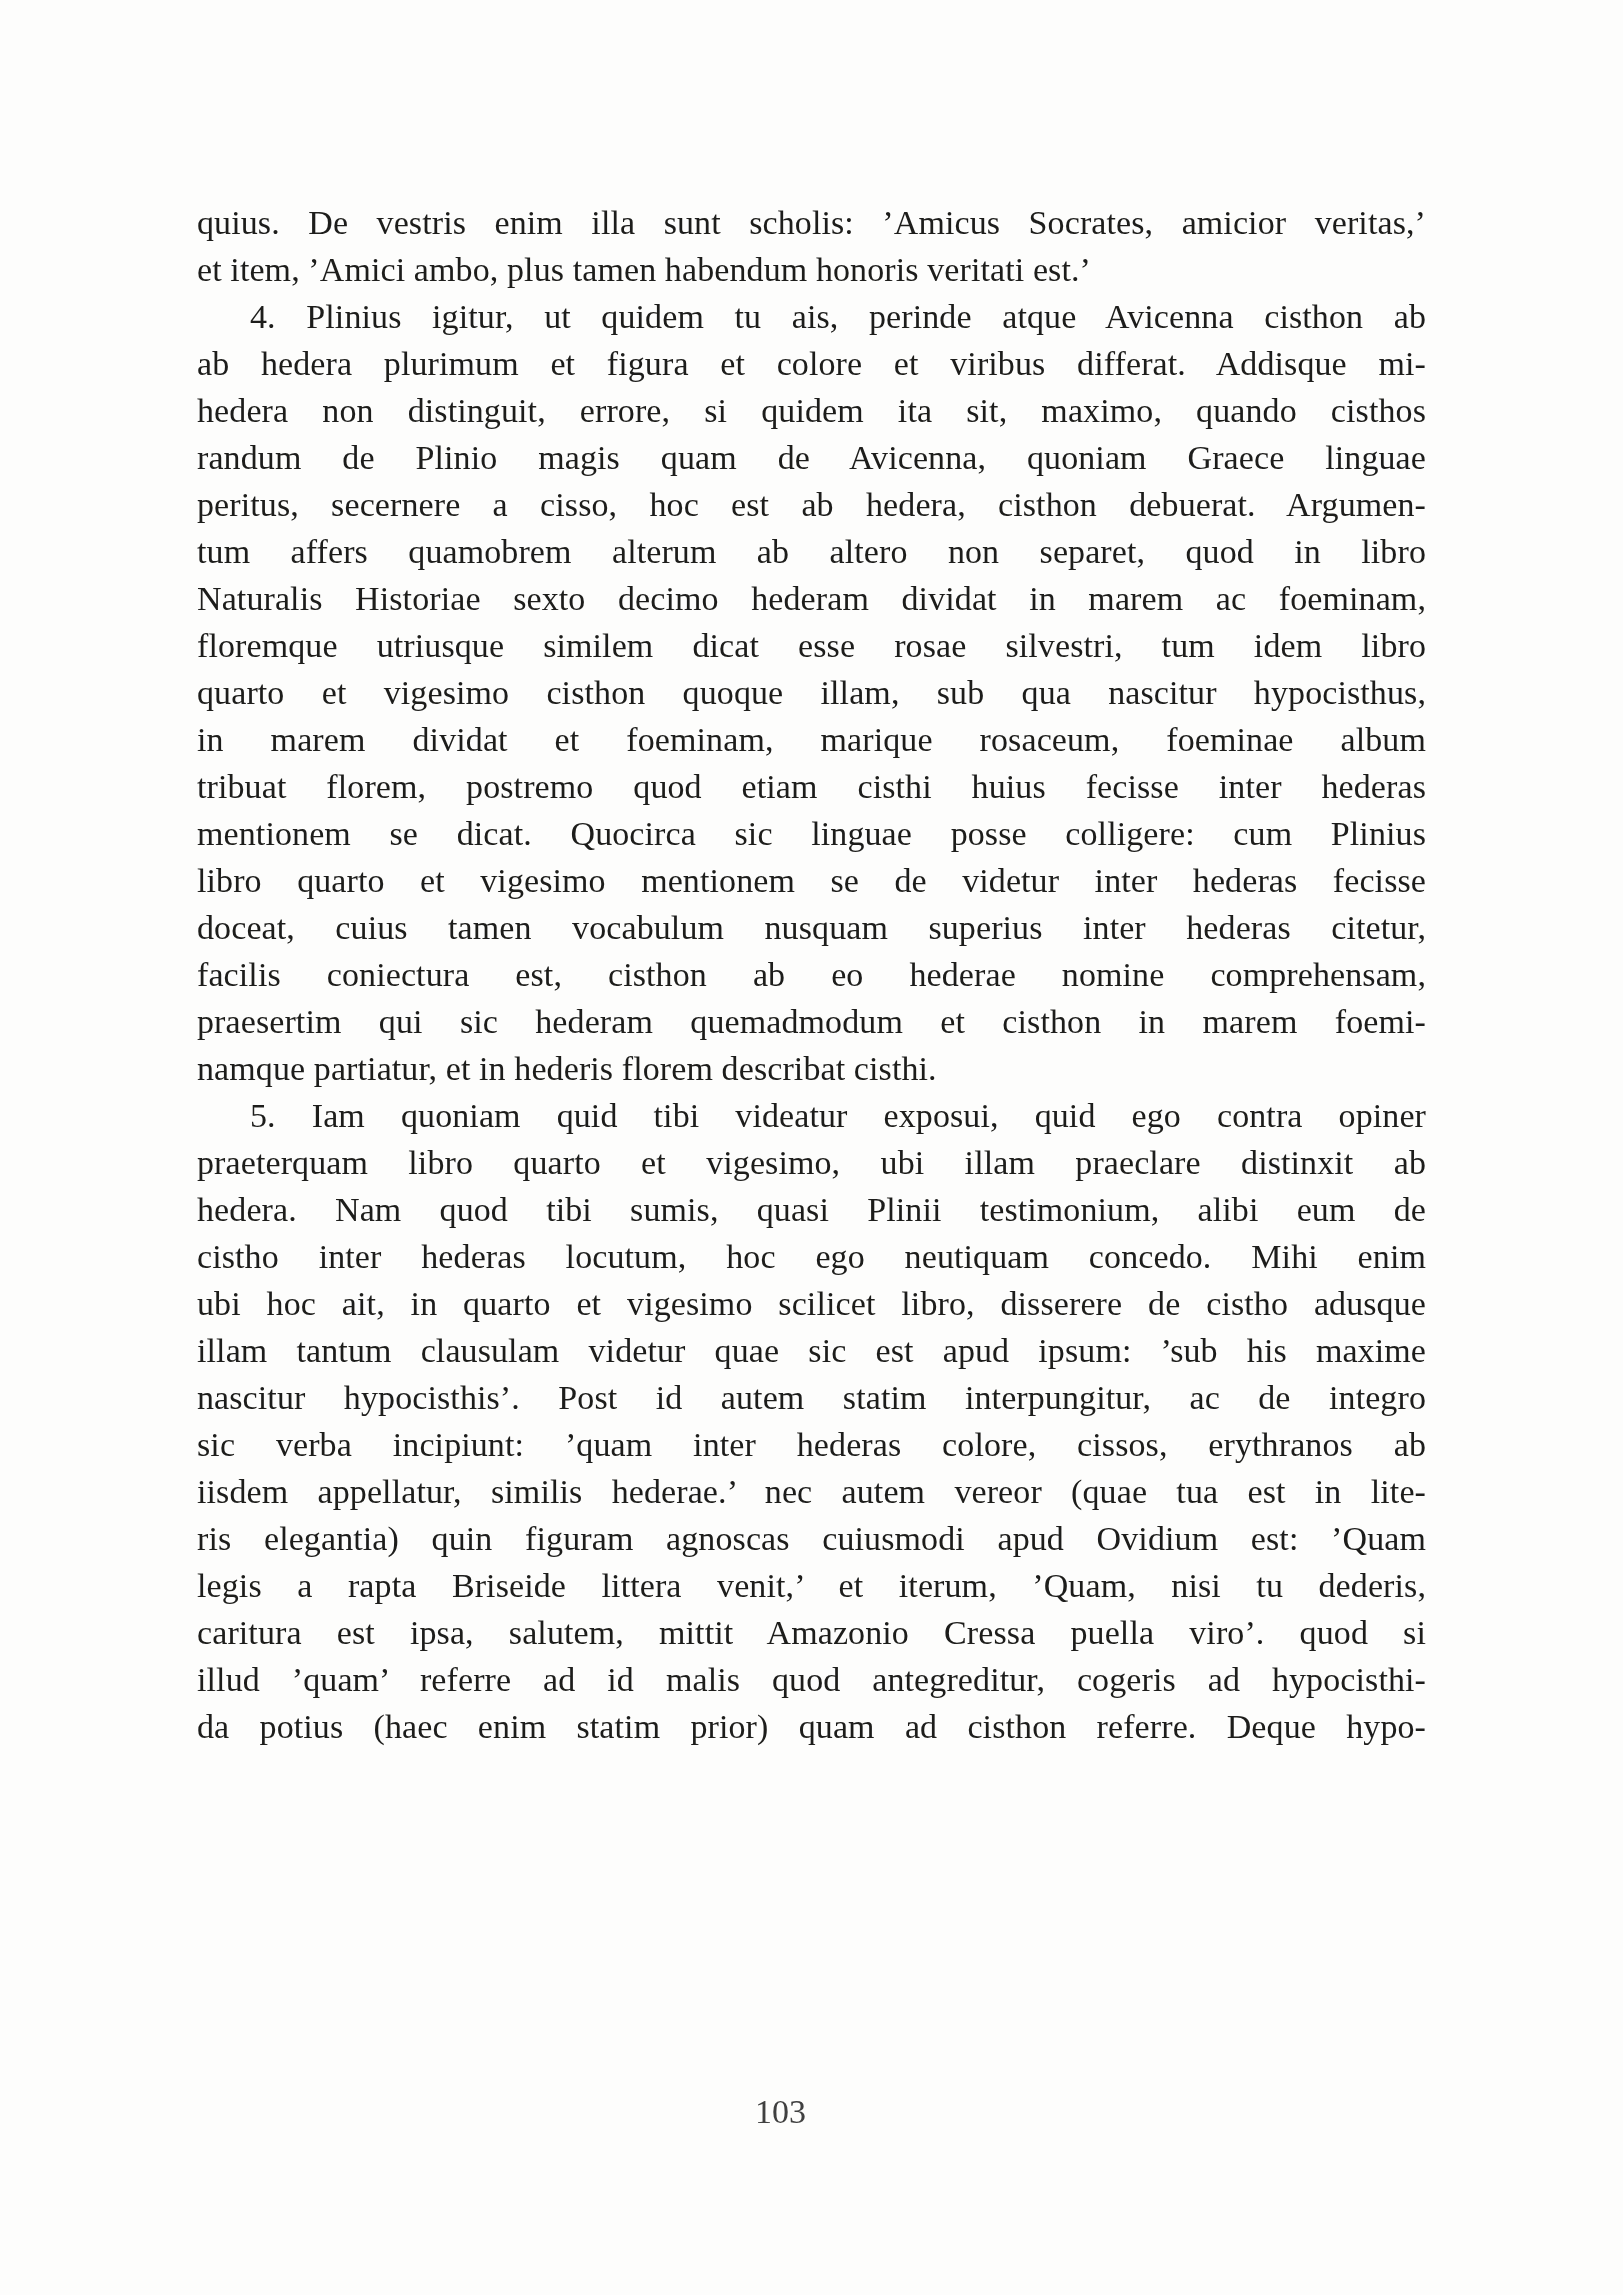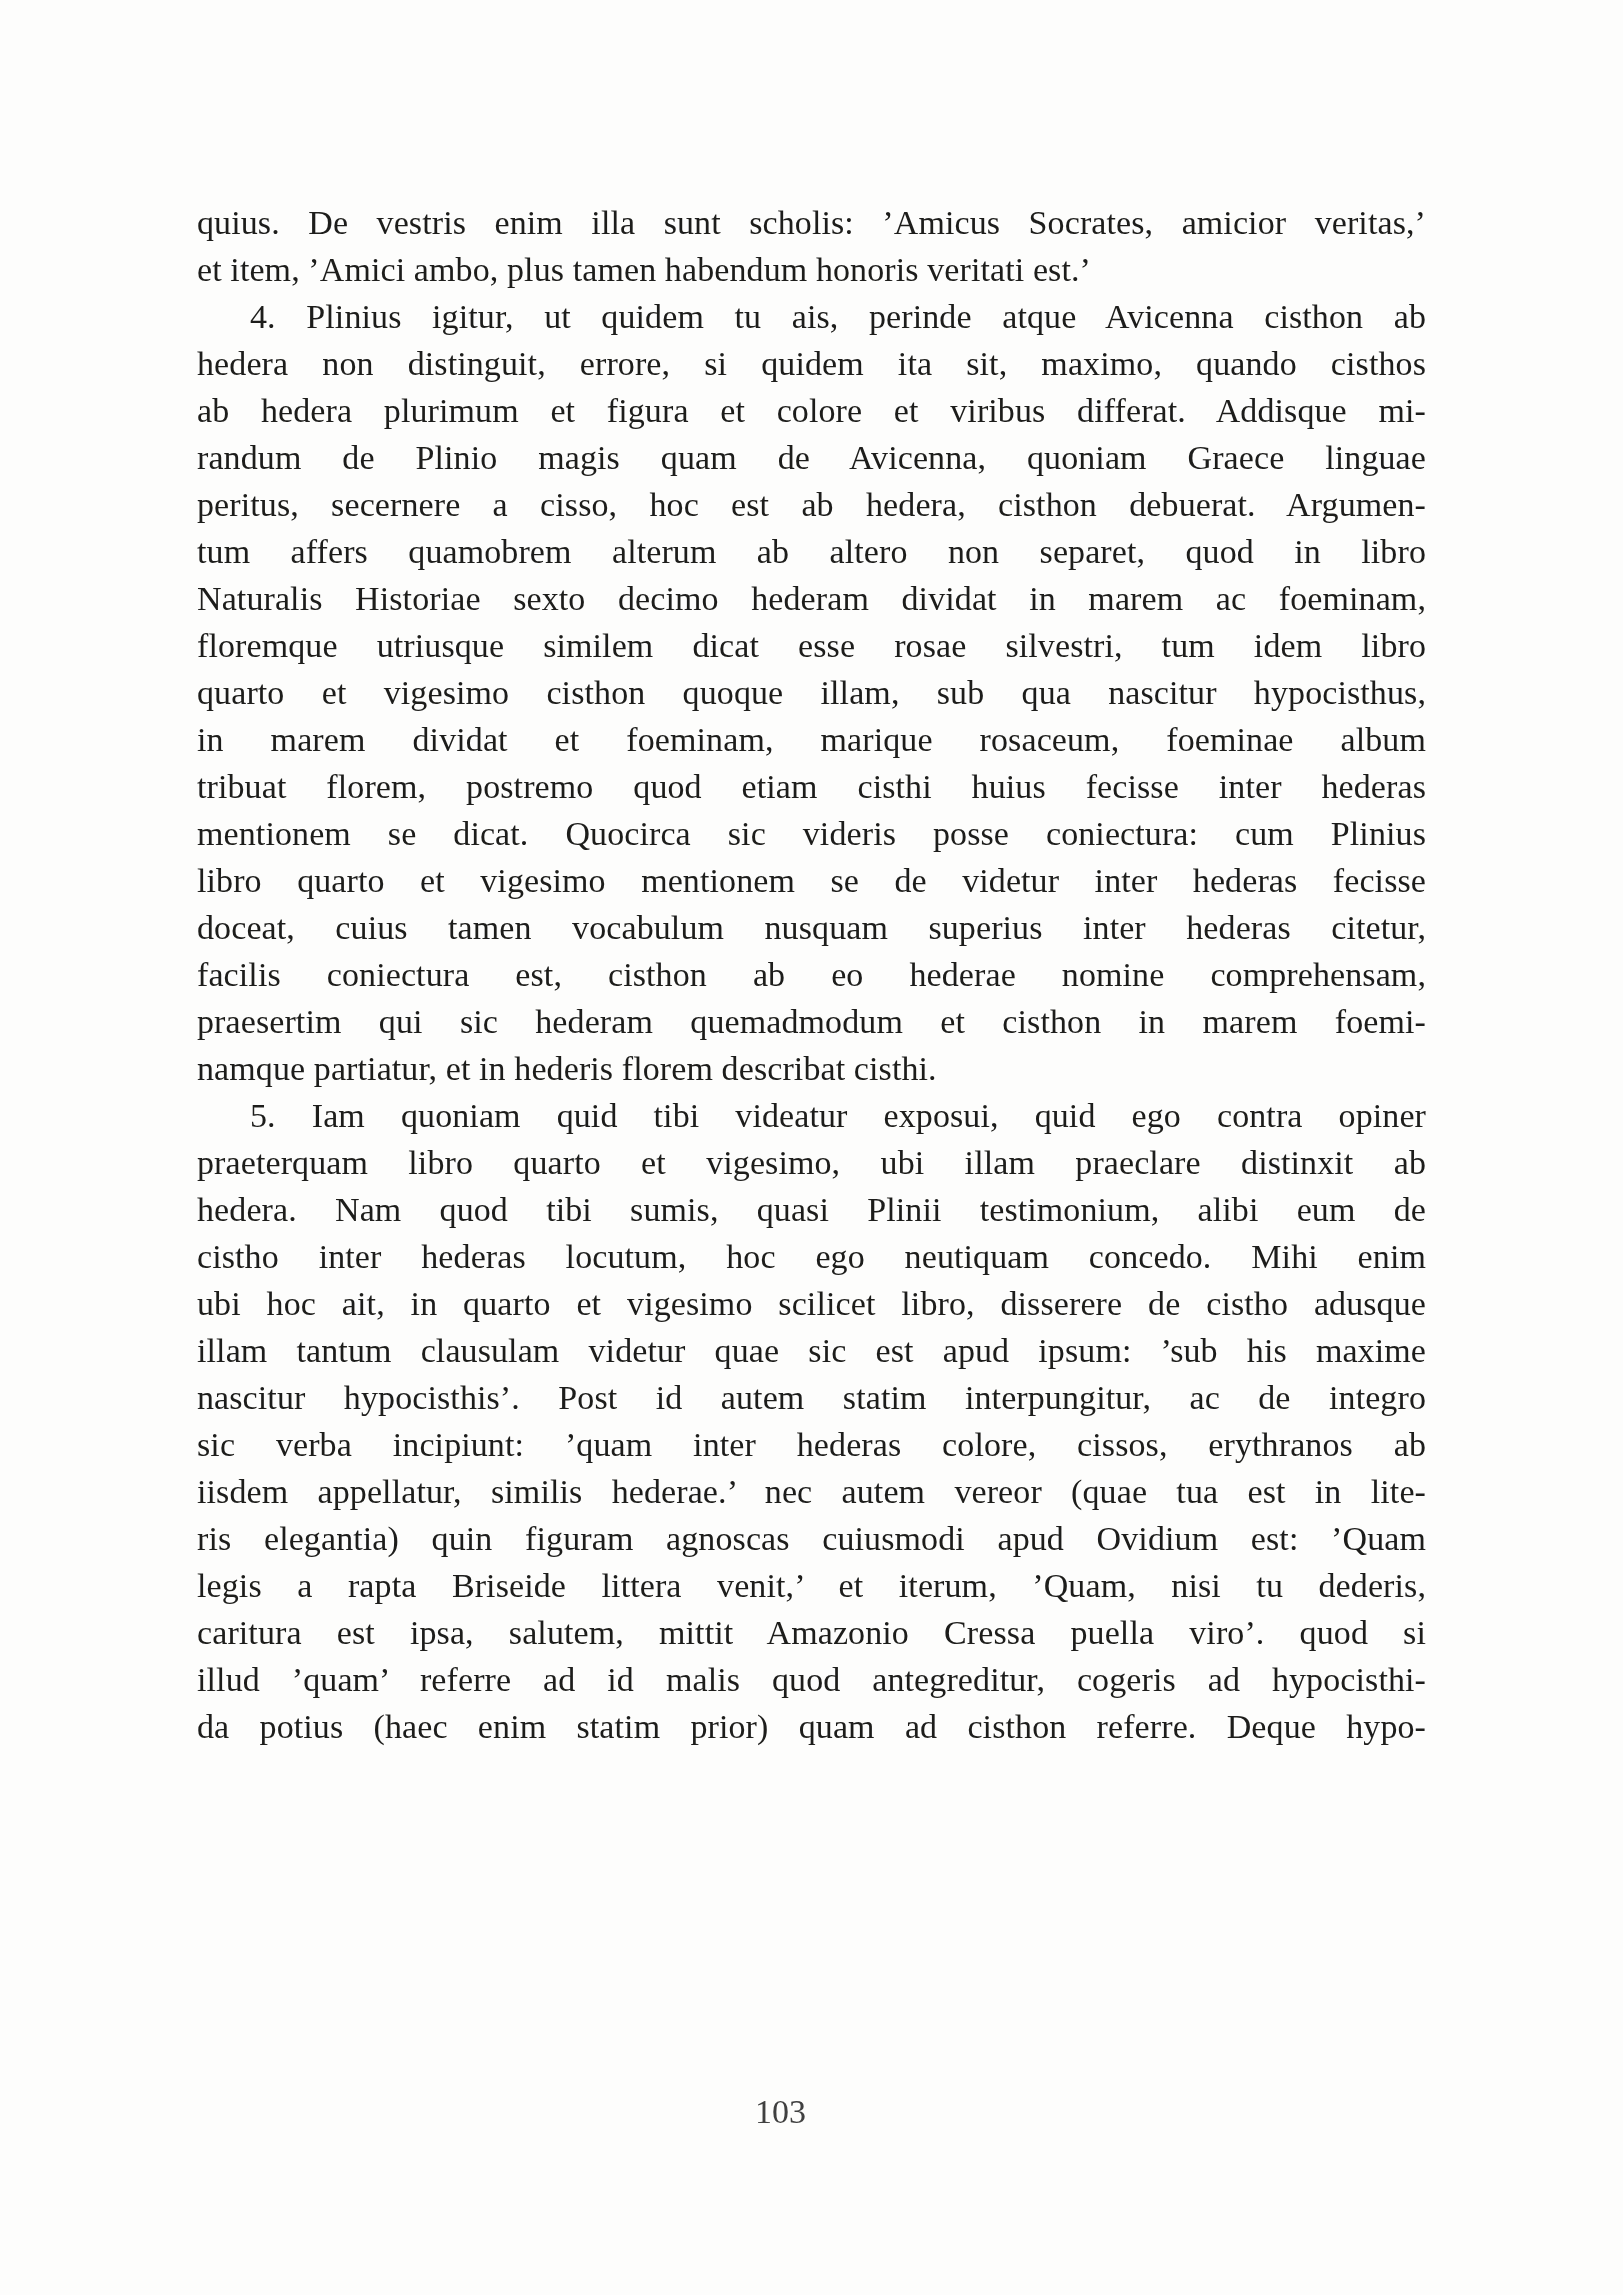--- a/index.html
+++ b/index.html
@@ -62,31 +62,31 @@
 <div class="page">
   <main class="text-block">
 
     <section class="para">
       <div class="line">quius. De vestris enim illa sunt scholis: ’Amicus Socrates, amicior veritas,’</div>
       <div class="line end">et item, ’Amici ambo, plus tamen habendum honoris veritati est.’</div>
     </section>
 
     <section class="para">
       <div class="line indent">4. Plinius igitur, ut quidem tu ais, perinde atque Avicenna cisthon ab</div>
+      <div class="line">ab hedera plurimum et figura et colore et viribus differat. Addisque mi-</div>
       <div class="line">hedera non distinguit, errore, si quidem ita sit, maximo, quando cisthos</div>
-      <div class="line">ab hedera plurimum et figura et colore et viribus differat. Addisque mi-</div>
       <div class="line">randum de Plinio magis quam de Avicenna, quoniam Graece linguae</div>
       <div class="line">peritus, secernere a cisso, hoc est ab hedera, cisthon debuerat. Argumen-</div>
       <div class="line">tum affers quamobrem alterum ab altero non separet, quod in libro</div>
       <div class="line">Naturalis Historiae sexto decimo hederam dividat in marem ac foeminam,</div>
       <div class="line">floremque utriusque similem dicat esse rosae silvestri, tum idem libro</div>
       <div class="line">quarto et vigesimo cisthon quoque illam, sub qua nascitur hypocisthus,</div>
       <div class="line">in marem dividat et foeminam, marique rosaceum, foeminae album</div>
       <div class="line">tribuat florem, postremo quod etiam cisthi huius fecisse inter hederas</div>
-      <div class="line">mentionem se dicat. Quocirca sic videris posse coniectura: cum Plinius</div>
+      <div class="line">mentionem se dicat. Quocirca sic linguae posse colligere: cum Plinius</div>
       <div class="line">libro quarto et vigesimo mentionem se de videtur inter hederas fecisse</div>
       <div class="line">doceat, cuius tamen vocabulum nusquam superius inter hederas citetur,</div>
       <div class="line">facilis coniectura est, cisthon ab eo hederae nomine comprehensam,</div>
       <div class="line">praesertim qui sic hederam quemadmodum et cisthon in marem foemi-</div>
       <div class="line end">namque partiatur, et in hederis florem describat cisthi.</div>
     </section>
 
     <section class="para">
       <div class="line indent">5. Iam quoniam quid tibi videatur exposui, quid ego contra opiner</div>
       <div class="line">praeterquam libro quarto et vigesimo, ubi illam praeclare distinxit ab</div>

